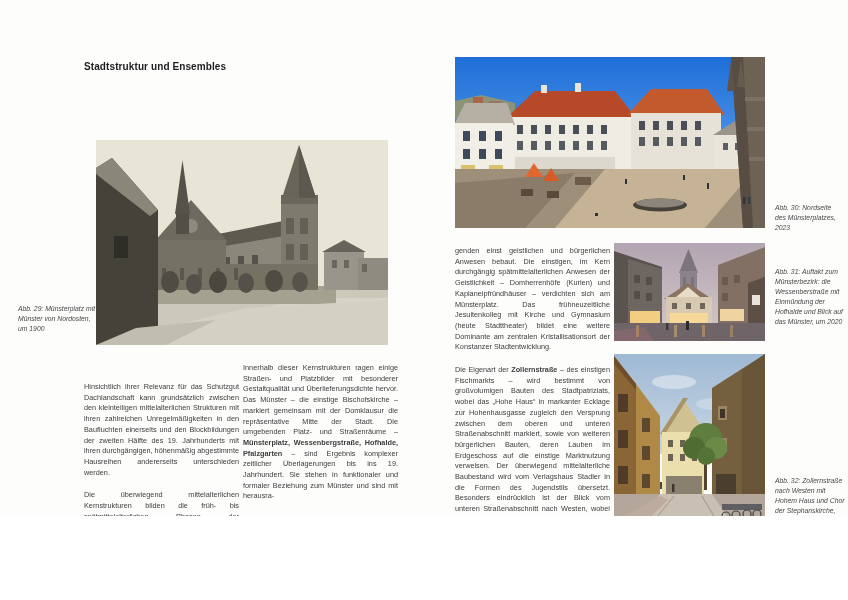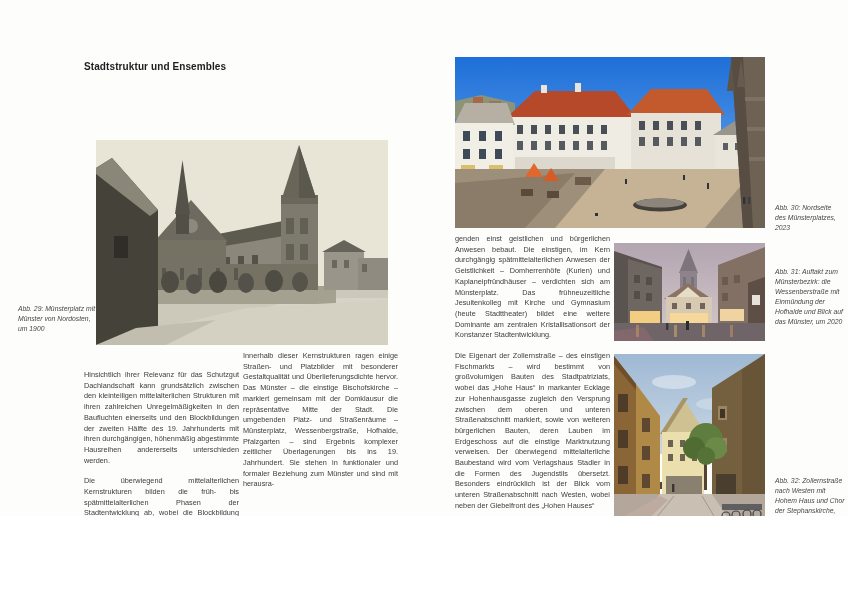--- a/index.html
+++ b/index.html
@@ -11,22 +11,22 @@
   }
   .heading {
     position:absolute; left:84px; top:61px;
     font-size:10px; font-weight:bold; color:#1d1d1f; letter-spacing:0.1px;
   }
   .body-col {
     position:absolute; width:155px;
     font-size:7.3px; line-height:10.7px; text-align:justify;
     color:#3c3c3e;
   }
-  .body-col p { margin:0 0 10px 0; }
-  .body-col .bold { font-weight:normal; }
+  .body-col p { margin:12px 0 10px 0; }
+  .body-col .bold { font-weight:bold; }
   .caption {
     position:absolute; font-size:6.8px; line-height:10px;
     font-style:italic; color:#474749;
   }
   #cap29 { left:18px;  top:304px; width:80px; }
   #cap30 { left:775px; top:203px; width:68px; }
   #cap31 { left:775px; top:267px; width:68px; }
   #cap32 { left:775px; top:476px; width:70px; }
   #col-l1 { left:84px;  top:370px; }
   #col-l2 { left:243px; top:351px; }

